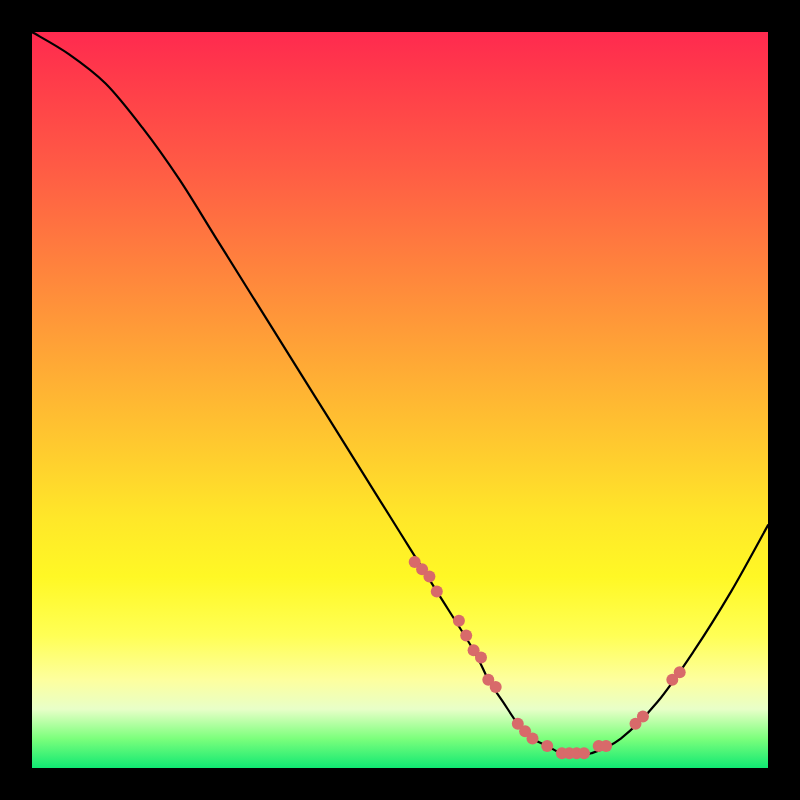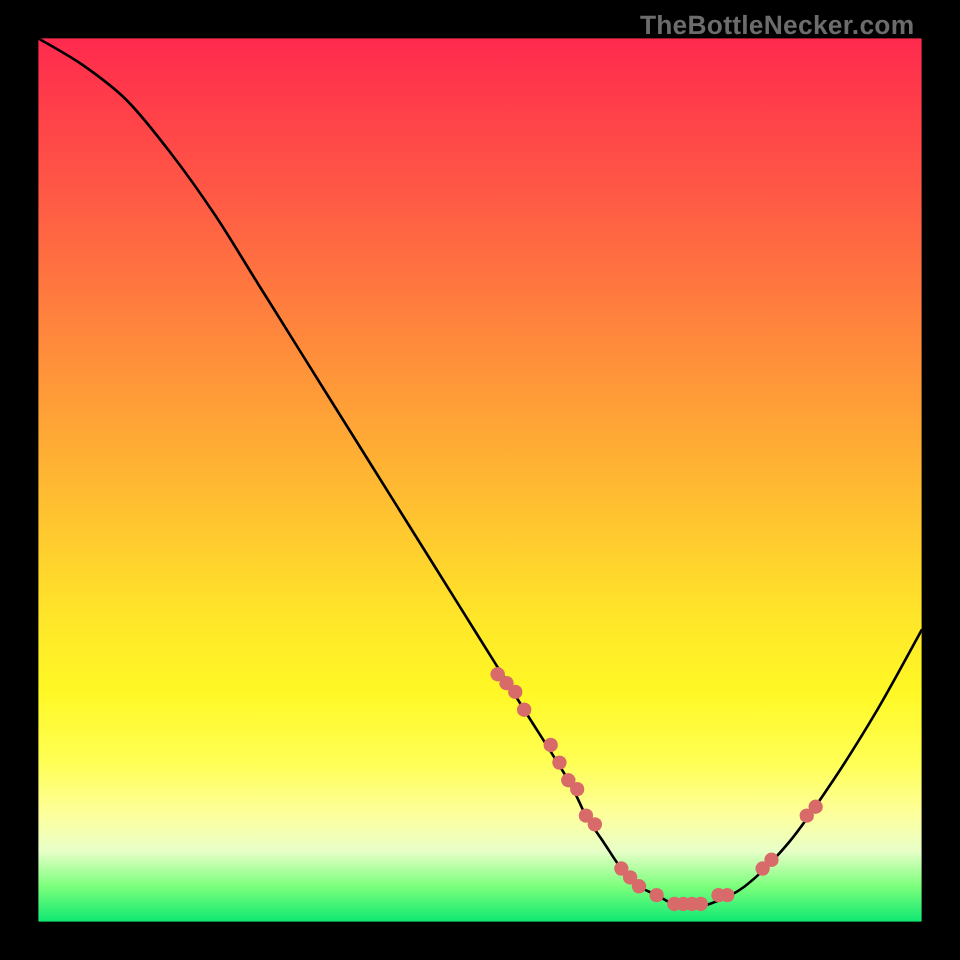--- a/index.html
+++ b/index.html
@@ -96,14 +96,13 @@
           <circle cx="552.0" cy="721.3" r="6" class="marker"></circle>
           <circle cx="566.7" cy="713.9" r="6" class="marker"></circle>
           <circle cx="574.1" cy="713.9" r="6" class="marker"></circle>
           <circle cx="603.5" cy="691.8" r="6" class="marker"></circle>
           <circle cx="610.9" cy="684.5" r="6" class="marker"></circle>
           <circle cx="640.3" cy="647.7" r="6" class="marker"></circle>
           <circle cx="647.7" cy="640.3" r="6" class="marker"></circle>
         </g>
     </svg>
   </div>
-  <div class="attribution">TheBottleNecker.com</div>
 </div>
 
 </body></html>

